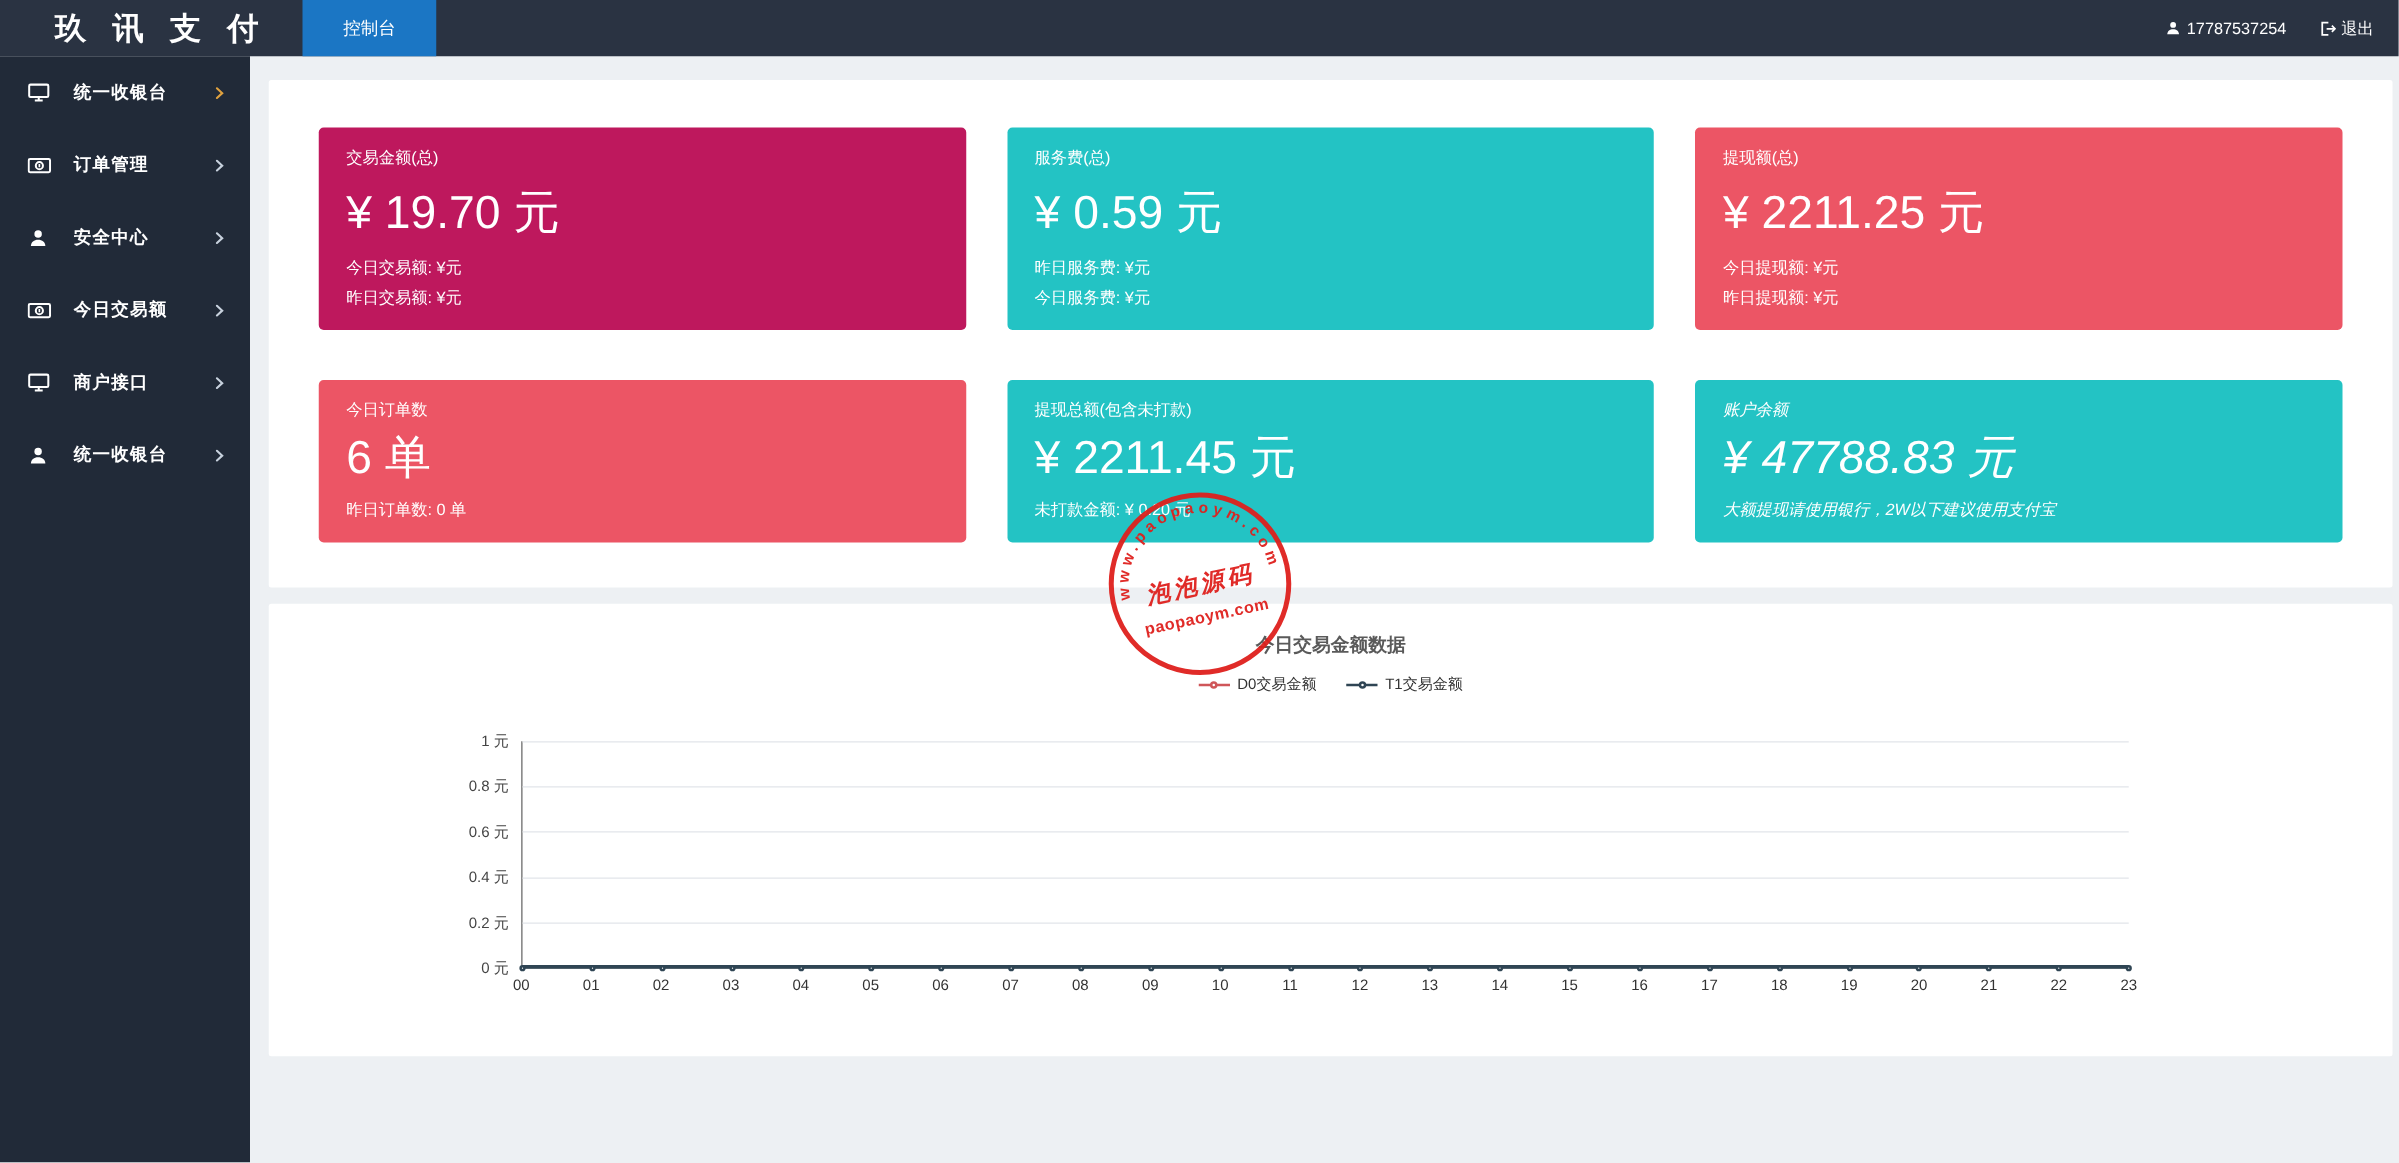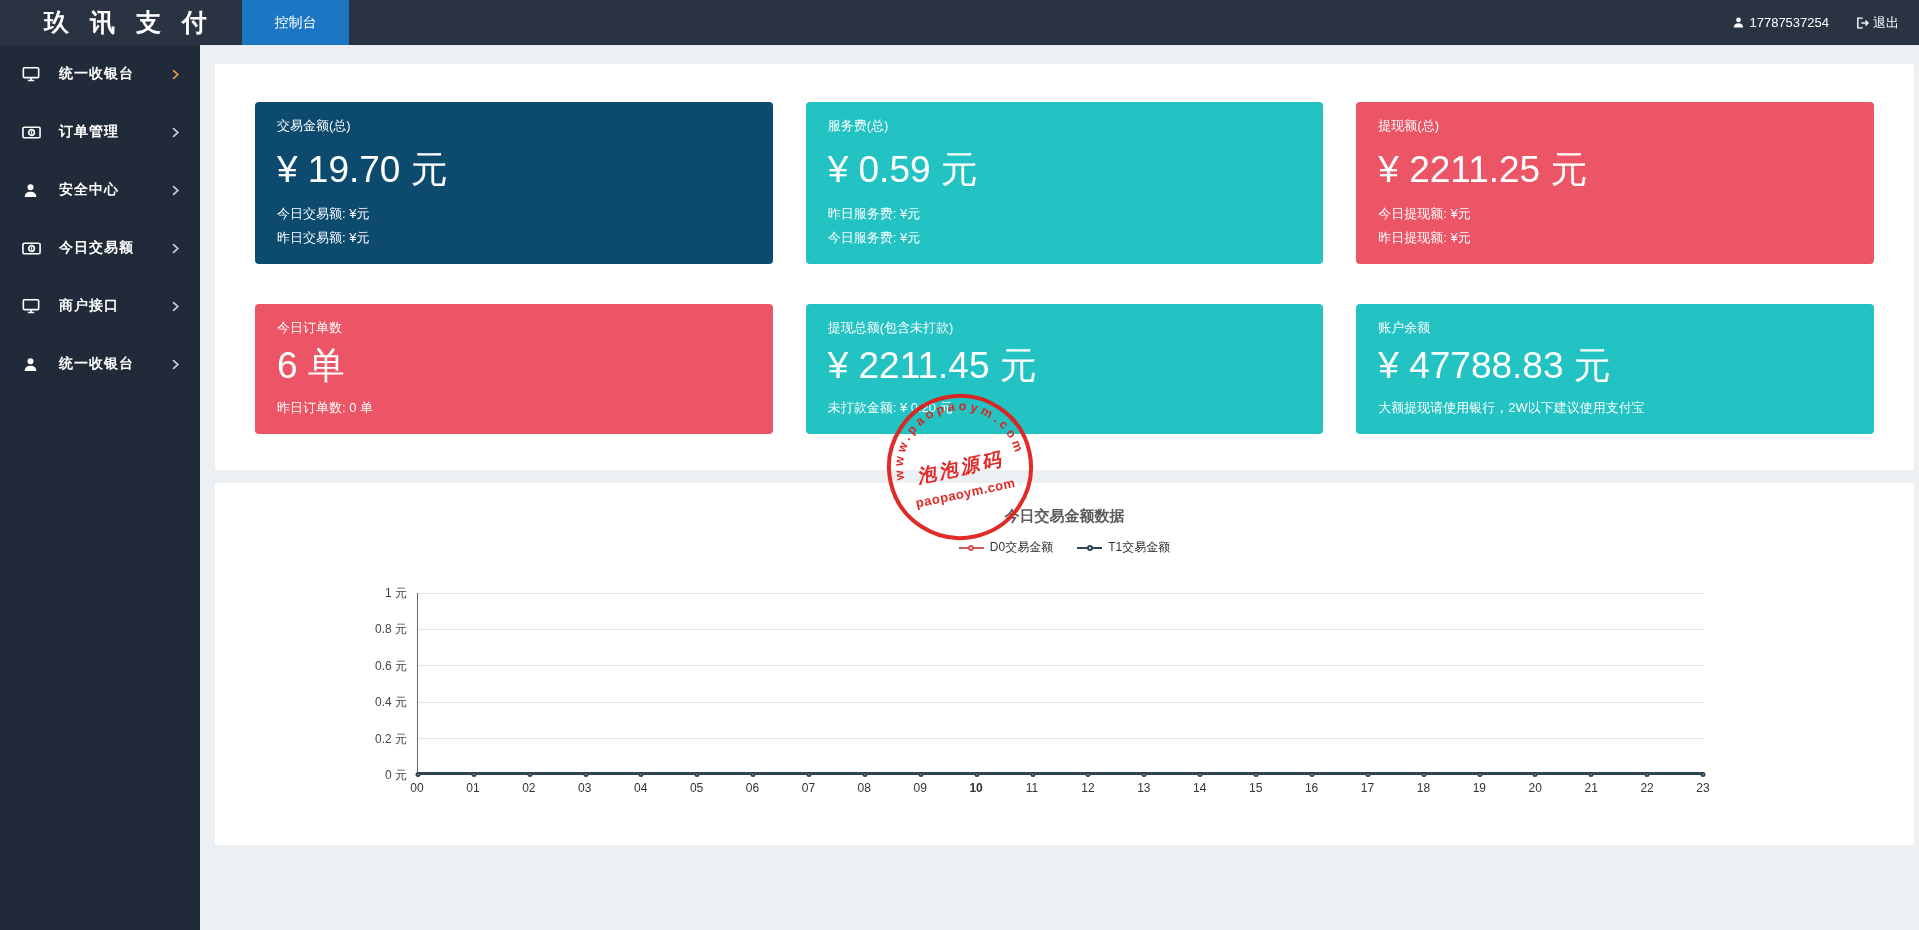--- a/index.html
+++ b/index.html
@@ -205,21 +205,21 @@
           <path d="M7 4l6.5 6L7 16"></path>
         </svg>
     </span>
   </div>
 </div>
 
 <div class="main">
 
   <div class="panel panel-cards">
     <div class="card-row row-1">
-      <div class="stat-card" style="background: #0c4a6e;">
+      <div class="stat-card" style="background: #be185d;">
         <div class="card-title">交易金额(总)</div>
         <div class="card-amount">¥ 19.70 元</div>
         <div class="card-lines">
           <div class="card-line">今日交易额: ¥元</div>
           <div class="card-line">昨日交易额: ¥元</div>
         </div>
       </div>
       <div class="stat-card" style="background: rgb(35, 195, 196);">
         <div class="card-title">服务费(总)</div>
         <div class="card-amount">¥ 0.59 元</div>
@@ -245,21 +245,21 @@
           <div class="card-line">昨日订单数: 0 单</div>
         </div>
       </div>
       <div class="stat-card" style="background: rgb(35, 195, 196);">
         <div class="card-title">提现总额(包含未打款)</div>
         <div class="card-amount">¥ 2211.45 元</div>
         <div class="card-lines">
           <div class="card-line">未打款金额: ¥ 0.20 元</div>
         </div>
       </div>
-      <div class="stat-card" style="background: rgb(35, 195, 196);">
+      <div class="stat-card" style="background: rgb(35, 195, 196); font-style: italic;">
         <div class="card-title">账户余额</div>
         <div class="card-amount">¥ 47788.83 元</div>
         <div class="card-lines">
           <div class="card-line">大额提现请使用银行，2W以下建议使用支付宝</div>
         </div>
       </div>
     </div>
   </div>
 
   <div class="panel panel-chart">
@@ -326,21 +326,21 @@
         <span class="xlab" style="left: 0%;">00</span>
         <span class="xlab" style="left: 4.34783%;">01</span>
         <span class="xlab" style="left: 8.69565%;">02</span>
         <span class="xlab" style="left: 13.0435%;">03</span>
         <span class="xlab" style="left: 17.3913%;">04</span>
         <span class="xlab" style="left: 21.7391%;">05</span>
         <span class="xlab" style="left: 26.087%;">06</span>
         <span class="xlab" style="left: 30.4348%;">07</span>
         <span class="xlab" style="left: 34.7826%;">08</span>
         <span class="xlab" style="left: 39.1304%;">09</span>
-        <span class="xlab" style="left: 43.4783%; font-weight: bold;">10</span>
+        <span class="xlab" style="left: 43.4783%;">10</span>
         <span class="xlab" style="left: 47.8261%;">11</span>
         <span class="xlab" style="left: 52.1739%;">12</span>
         <span class="xlab" style="left: 56.5217%;">13</span>
         <span class="xlab" style="left: 60.8696%;">14</span>
         <span class="xlab" style="left: 65.2174%;">15</span>
         <span class="xlab" style="left: 69.5652%;">16</span>
         <span class="xlab" style="left: 73.913%;">17</span>
         <span class="xlab" style="left: 78.2609%;">18</span>
         <span class="xlab" style="left: 82.6087%;">19</span>
         <span class="xlab" style="left: 86.9565%;">20</span>

